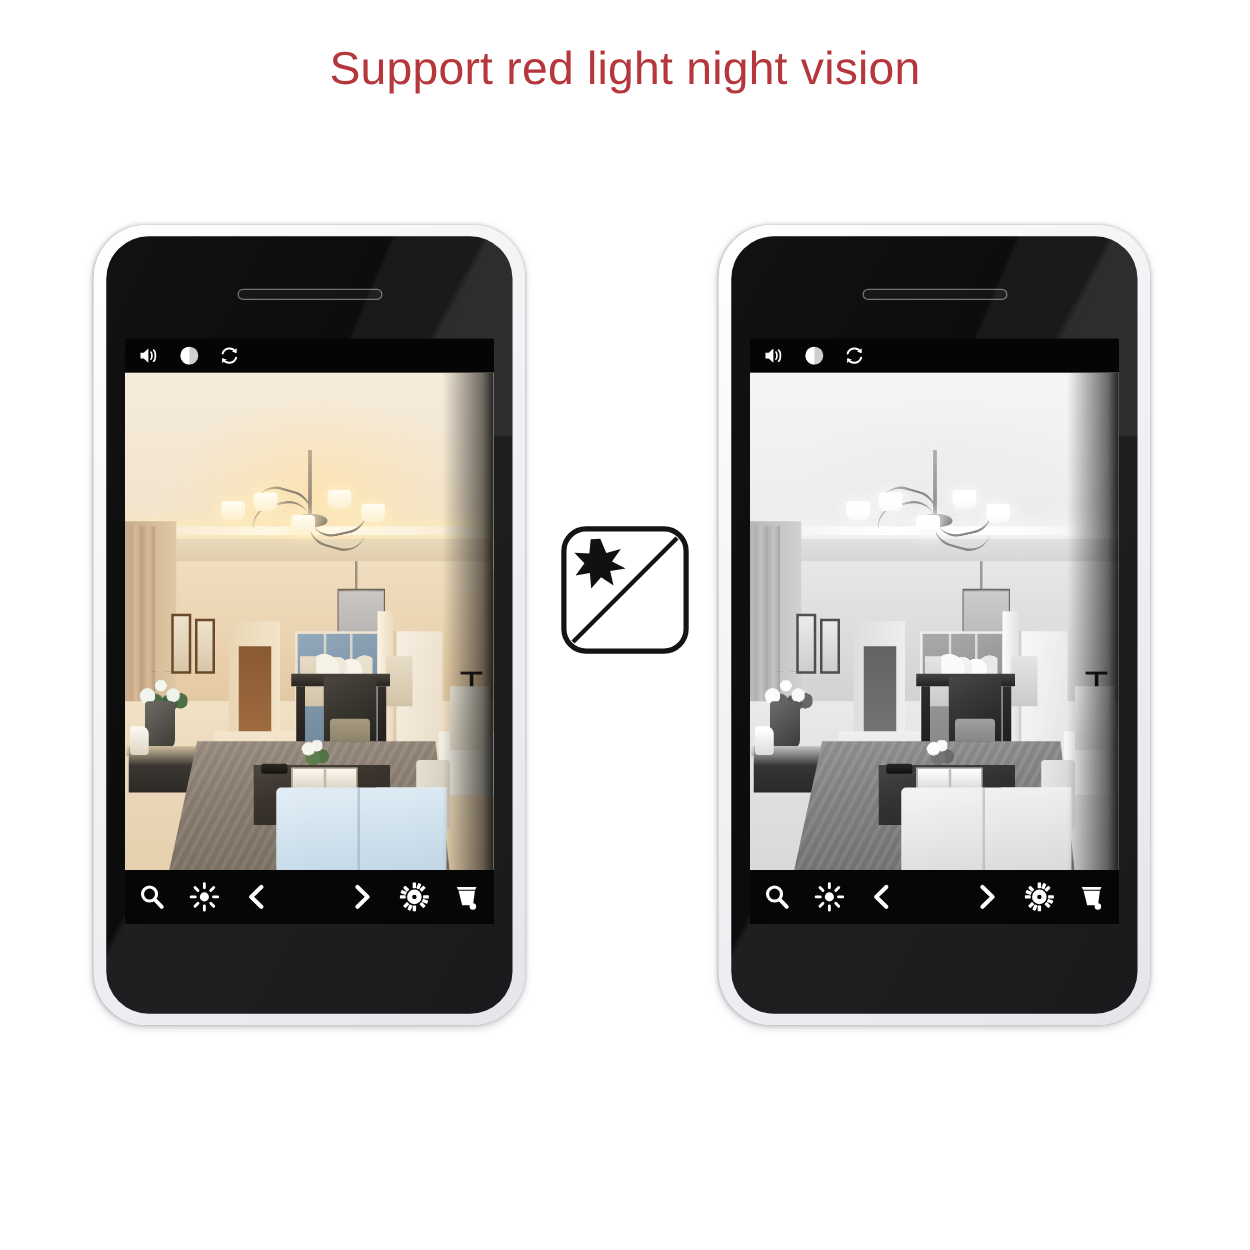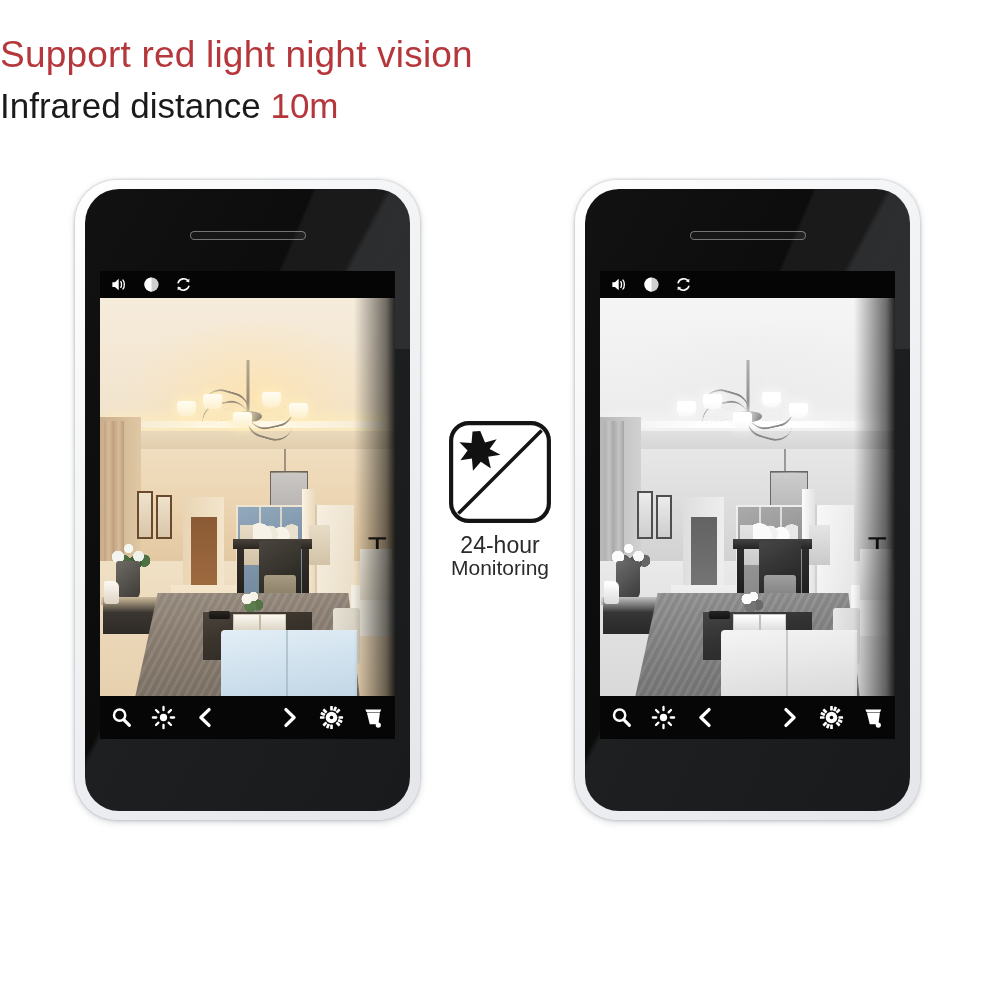--- a/index.html
+++ b/index.html
@@ -18,21 +18,21 @@
     height: 1000px;
     background: #ffffff;
   }
 
   
   .headline-block {
     position: absolute;
     top: 30px;
     left: 0;
     width: 1000px;
-    text-align: left;
+    text-align: center;
   }
   .headline-1 {
     font-size: 37px;
     color: #b5373c;
     letter-spacing: 0.2px;
     line-height: 50px;
     white-space: nowrap;
   }
   .headline-2 {
     font-size: 35px;
@@ -474,23 +474,20 @@
   .pill.day   { left: 113px; width: 232px; }
   .pill.night { left: 614px; width: 238px; }
 </style>
 </head>
 <body>
 
 <div id="stage">
 
   <div class="headline-block">
     <div class="headline-1">Support red light night vision</div>
-    <div class="headline-2">
-      <span>Infrared distance </span><span class="accent">10m</span>
-    </div>
   </div>
 
   <div class="phone left">
     <div class="phone-frame"></div>
     <div class="phone-body">
       <div class="earpiece"></div>
       <div class="phone-gloss"></div>
 
       <div class="screen">
 
@@ -849,20 +846,16 @@
                    L10.2,16.6 L0.6,10.2 L-7.0,18.8 L-8.0,7.0 L-19.0,8.8
                    L-12.2,-0.6 L-20.0,-8.6 L-8.4,-8.0 L-7.4,-19.0 Z"></path>
         </g>
 
         <g transform="translate(68,68)">
           <path fill="#111" d="M6.5,-19.5 A19.5,19.5 0 1 0 6.5,19.5
                    A15.5,15.5 0 1 1 6.5,-19.5 Z"></path>
         </g>
       </svg>
     </div>
-    <div class="badge-caption">
-      <div class="cap-1">24-hour</div>
-      <div class="cap-2">Monitoring</div>
-    </div>
   </div>
 
 
 </div>
 
 </body></html>

